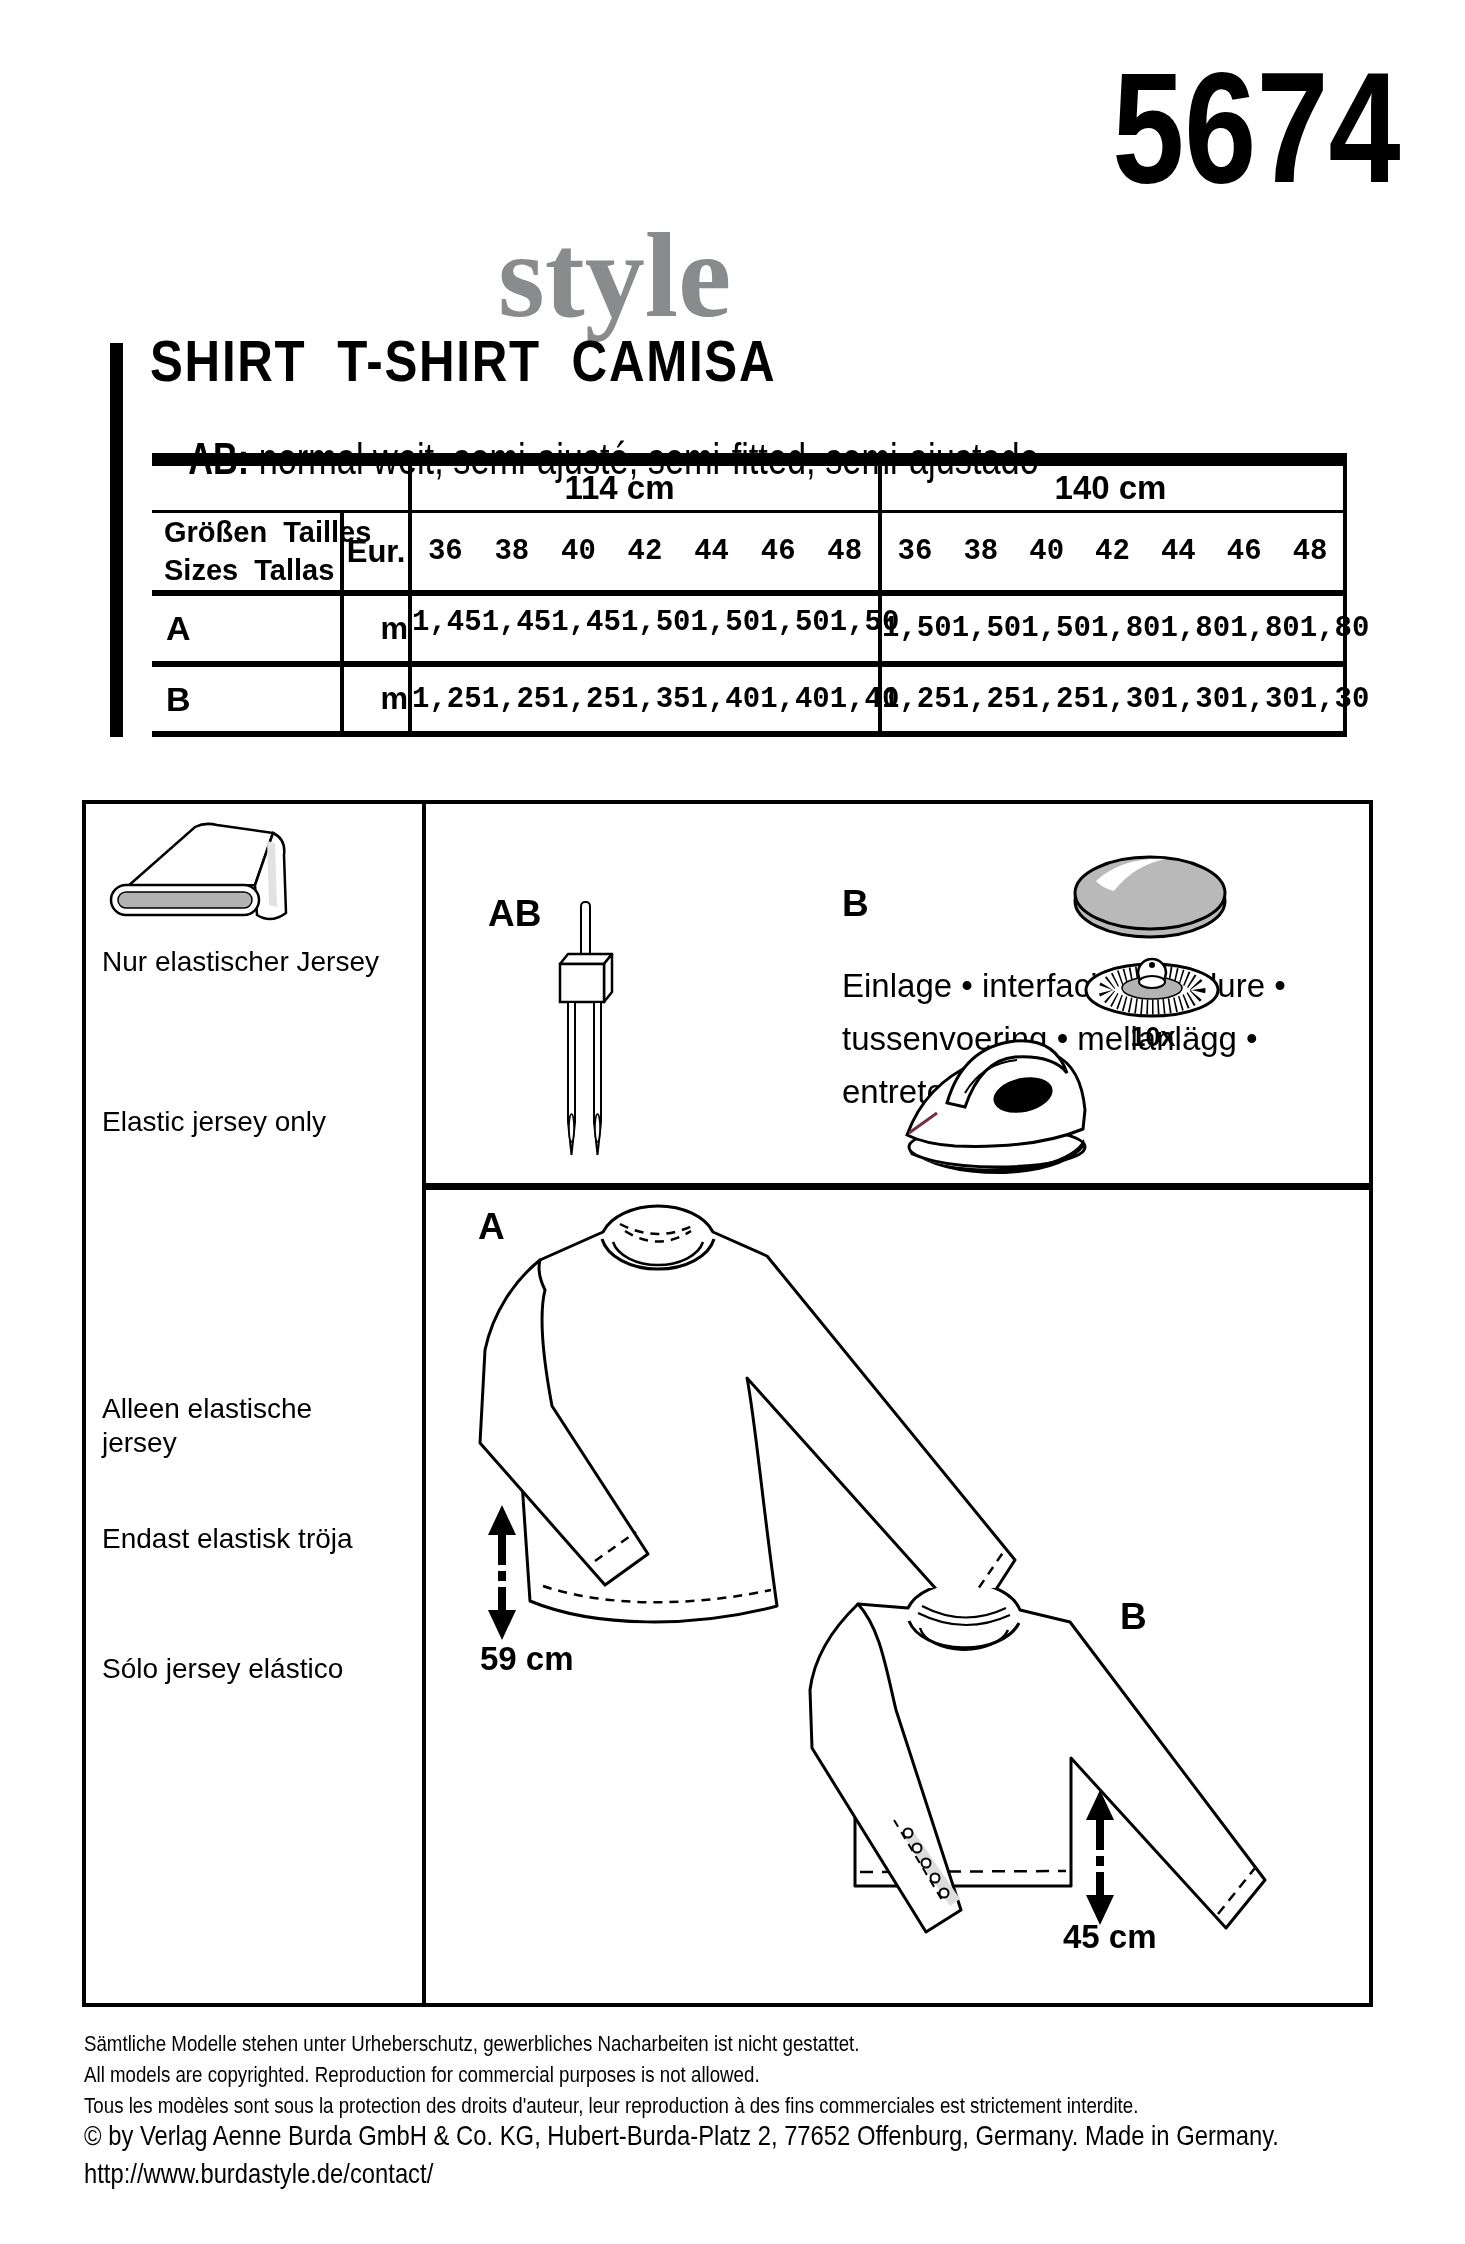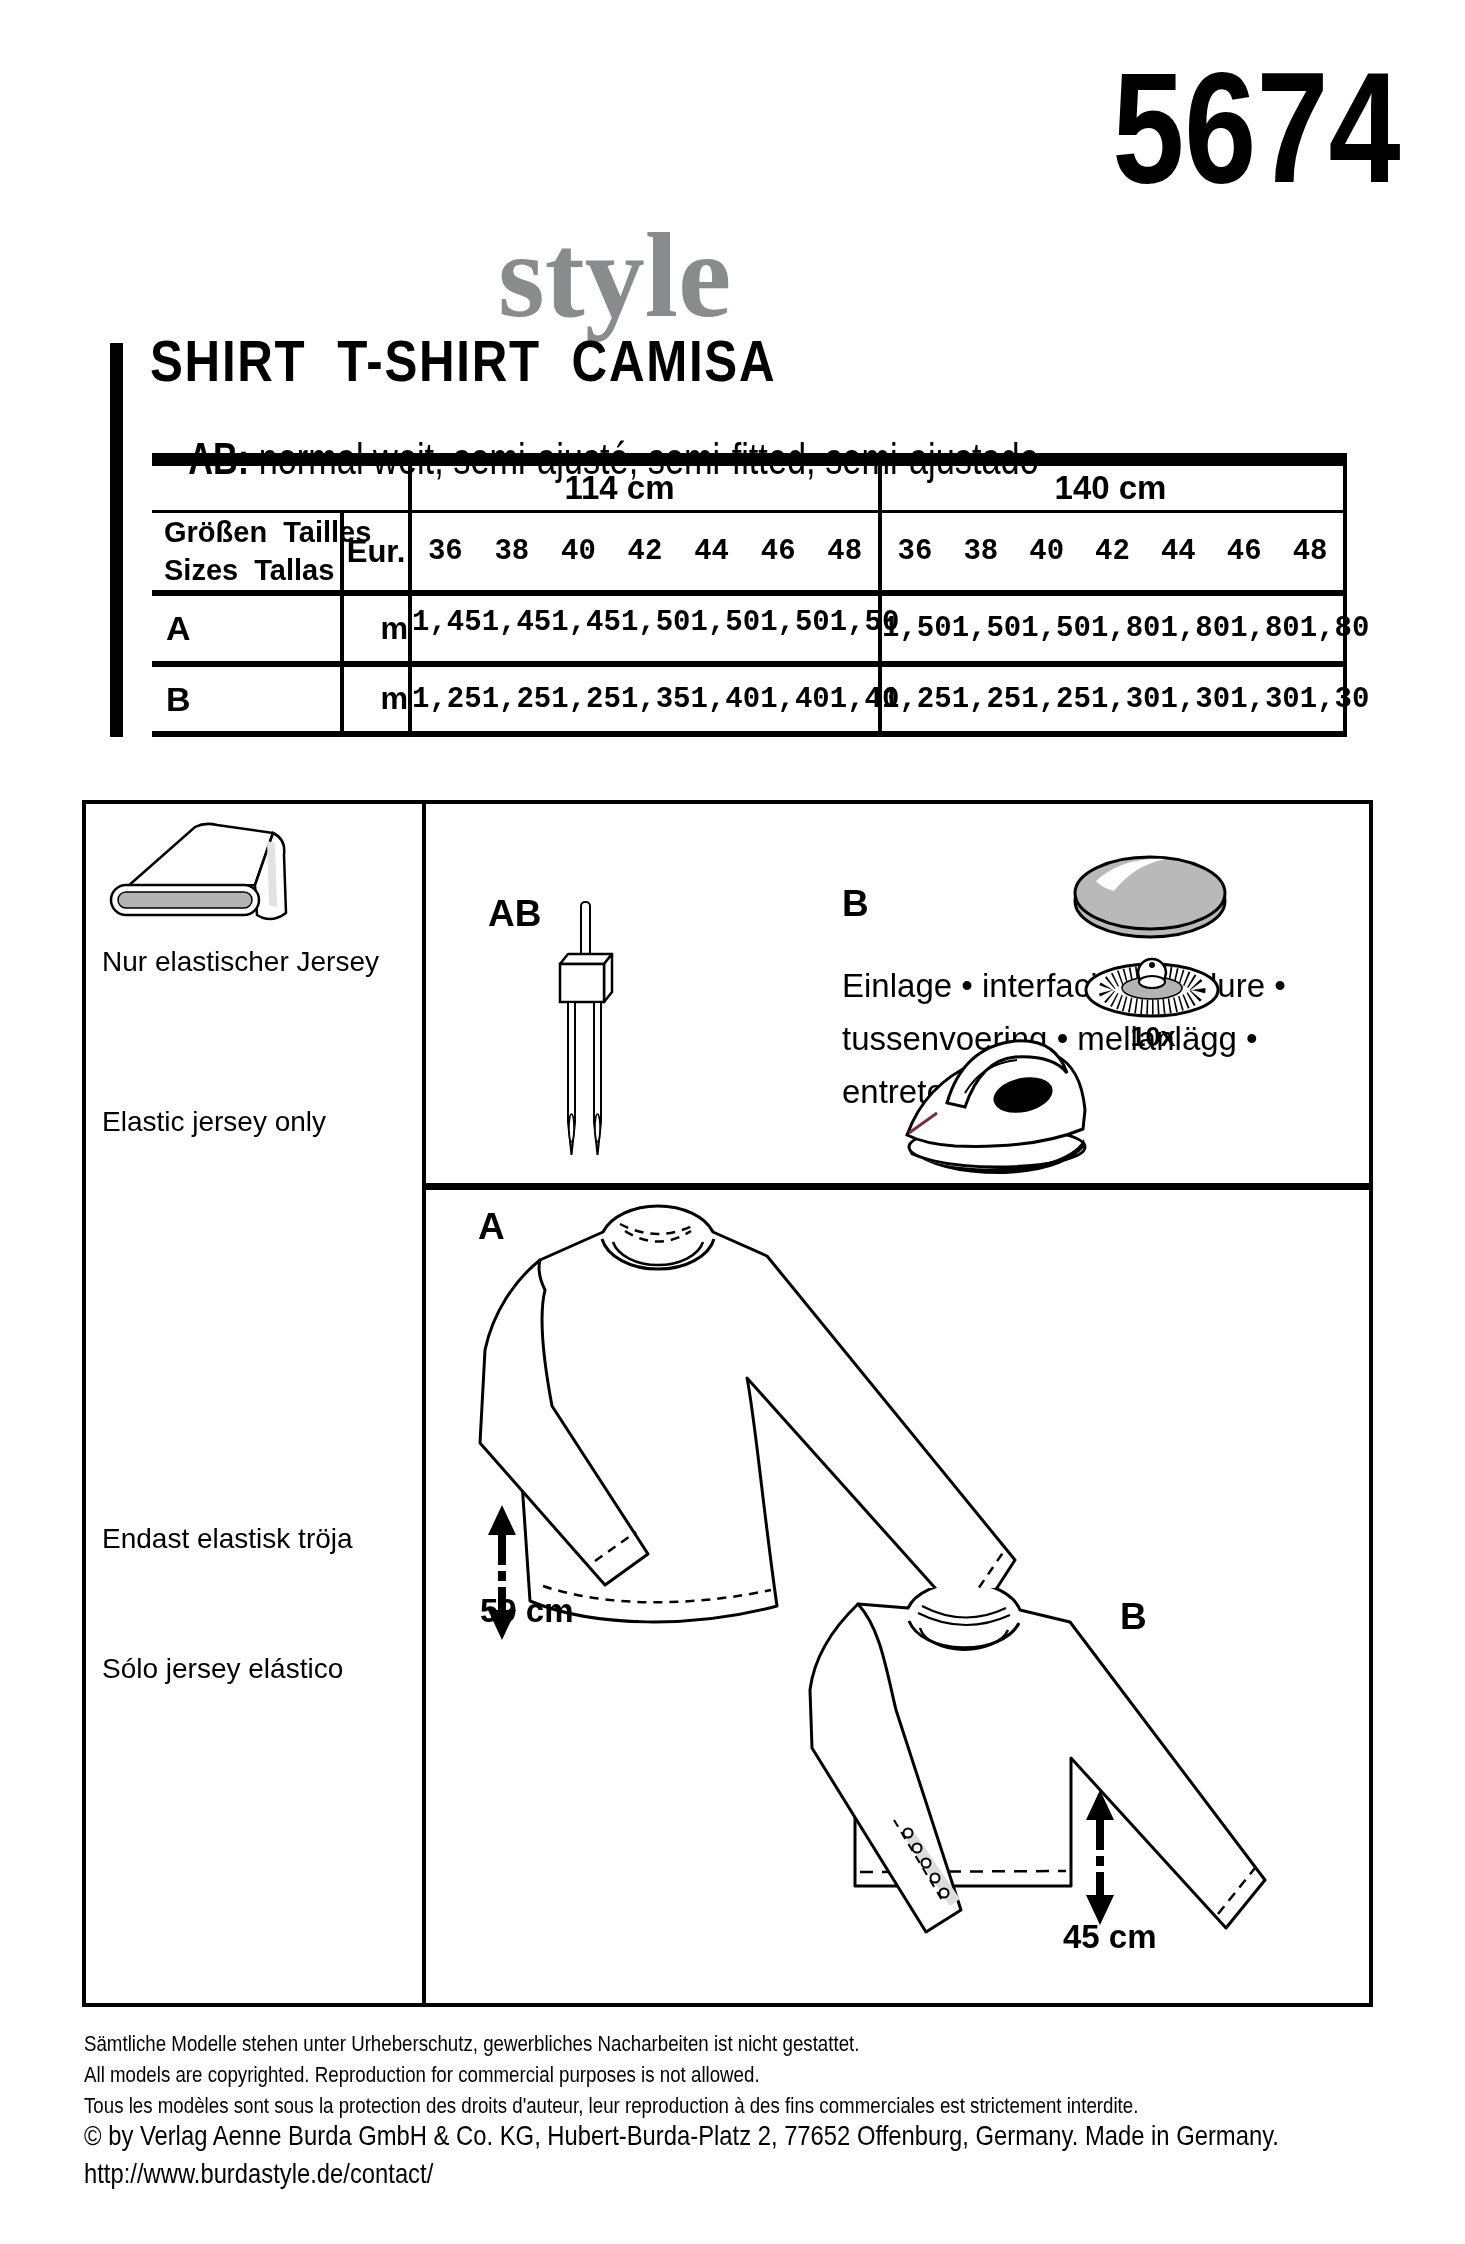--- a/index.html
+++ b/index.html
@@ -150,20 +150,21 @@
 
     <svg class="abs" style="left:19px;top:11px;" width="210" height="125" viewBox="0 0 210 125">
       <path d="M22,72 L90,12 Q100,7 112,10 L168,18 L150,70 Z" fill="#fff" stroke="#000" stroke-width="2.5"></path>
       <path d="M168,18 Q181,24 179,40 L181,98 Q166,109 152,100 L150,70 Z" fill="#fff" stroke="#000" stroke-width="2.5"></path>
       <polygon points="162,26 170,28 172,92 164,90" fill="#e2e2e2"></polygon>
       <rect x="6" y="70" width="148" height="30" rx="15" fill="#fff" stroke="#000" stroke-width="2.5"></rect>
       <rect x="13" y="77" width="134" height="16" rx="8" fill="#b3b3b3" stroke="#000" stroke-width="1.5"></rect>
     </svg>
     <div class="abs fab-label" style="top:141px;">Nur elastischer Jersey</div>
     <div class="abs fab-label" style="top:301px;">Elastic jersey only</div>
+    <div class="abs fab-label narrow" style="top:588px;">Alleen elastische jersey</div>
     <div class="abs fab-label" style="top:718px;">Endast elastisk tröja</div>
     <div class="abs fab-label" style="top:848px;">Sólo jersey elástico</div>
 
     <div class="abs sec-label" style="left:402px;top:91px;">AB</div>
     <svg class="abs" style="left:464px;top:96px;" width="70" height="270" viewBox="0 0 70 270">
       <rect x="31" y="2" width="9" height="58" rx="4" fill="#fff" stroke="#000" stroke-width="2"></rect>
       <polygon points="10,64 18,54 62,54 54,64" fill="#fff" stroke="#000" stroke-width="2.5" stroke-linejoin="round"></polygon>
       <polygon points="54,64 62,54 62,92 54,102" fill="#fff" stroke="#000" stroke-width="2.5" stroke-linejoin="round"></polygon>
       <rect x="10" y="64" width="44" height="38" fill="#fff" stroke="#000" stroke-width="2.5"></rect>
       <path d="M18,102 L25,102 L25,222 L21.5,255 L18,222 Z" fill="#fff" stroke="#000" stroke-width="2"></path>
@@ -219,21 +220,21 @@
       </g>
       <path fill="none" stroke="#000" stroke-width="2.5" stroke-dasharray="9,7" d="M140,363 L181,334"></path>
     </svg>
     <svg class="abs" style="left:401px;top:701px;" width="30" height="135" viewBox="0 0 30 135">
       <polygon points="15,0 29,30 1,30" fill="#000"></polygon>
       <rect x="11" y="28" width="8" height="32" fill="#000"></rect>
       <rect x="11" y="66" width="8" height="10" fill="#000"></rect>
       <rect x="11" y="82" width="8" height="25" fill="#000"></rect>
       <polygon points="15,135 29,105 1,105" fill="#000"></polygon>
     </svg>
-    <div class="abs cm-label" style="left:394px;top:788px;">59 cm</div>
+    <div class="abs cm-label" style="left:394px;top:836px;">59 cm</div>
 
     <div class="abs sec-label" style="left:1034px;top:794px;">B</div>
     <svg class="abs" style="left:712px;top:784px;" width="550" height="385" viewBox="0 0 550 385">
       <g fill="#fff" stroke="#000" stroke-width="3" stroke-linejoin="round">
         <path d="M60,16 L110,20 A58,36 0 0 1 222,22 L272,34 L467,292 L428,340 L273,170 L273,298 L57,298 L57,150 C55,95 56,40 60,16 Z"></path>
         <path fill="none" d="M111,33 A57,35 0 0 0 221,35"></path>
         <path fill="none" stroke-width="2.5" d="M122,40 A45,26 0 0 0 210,42"></path>
       </g>
       <path fill="none" stroke="#000" stroke-width="2" d="M124,18 Q166,40 208,20"></path>
       <path fill="none" stroke="#000" stroke-width="2" d="M120,25 Q166,48 212,27"></path>

